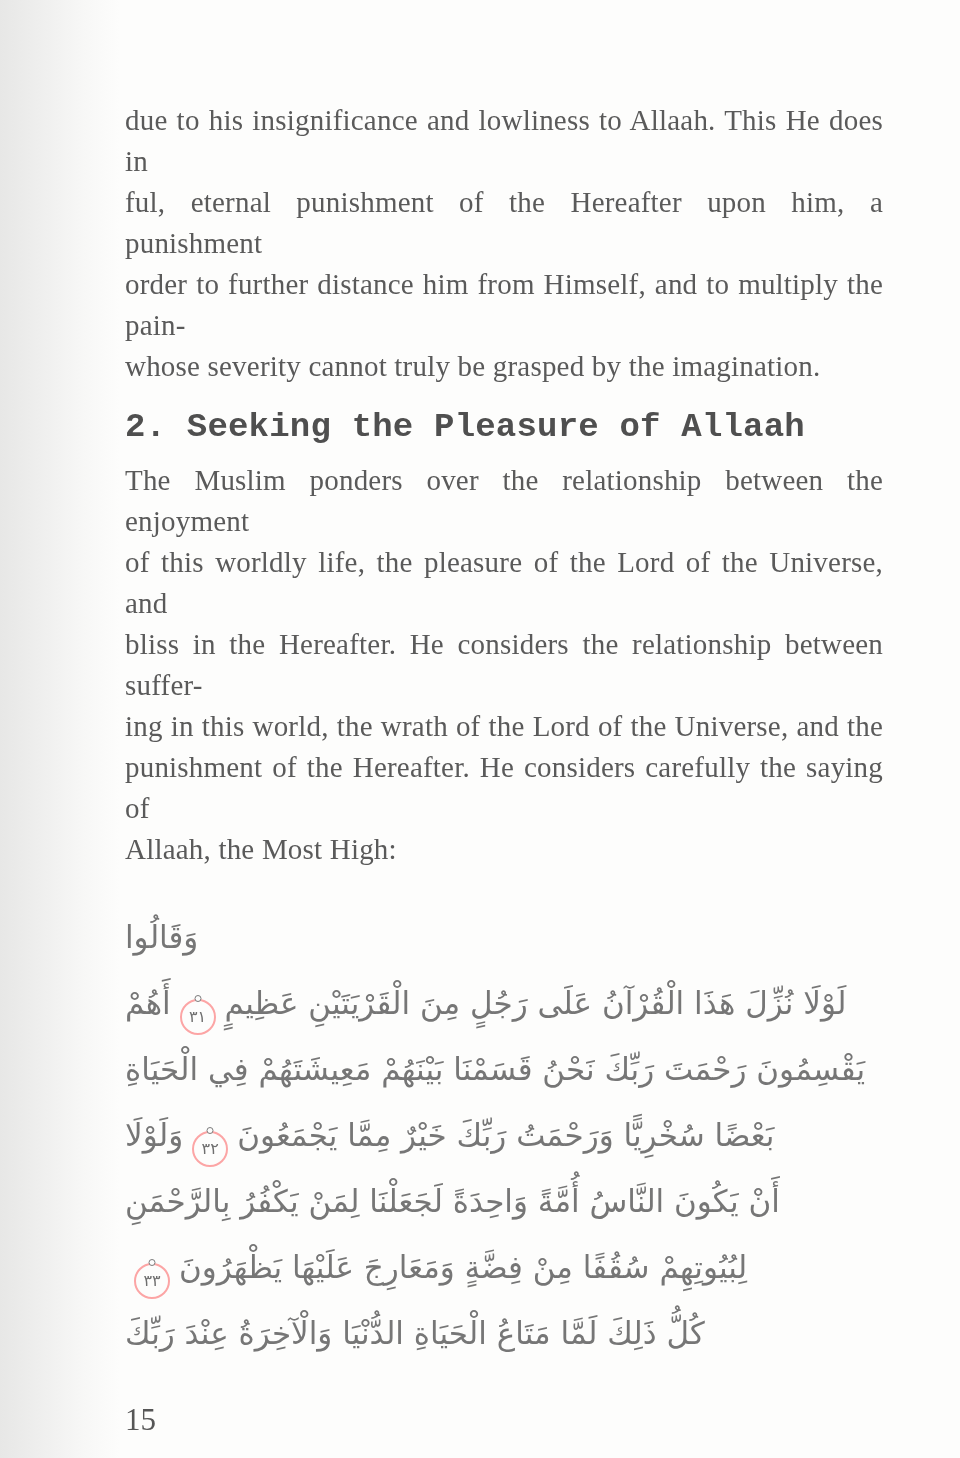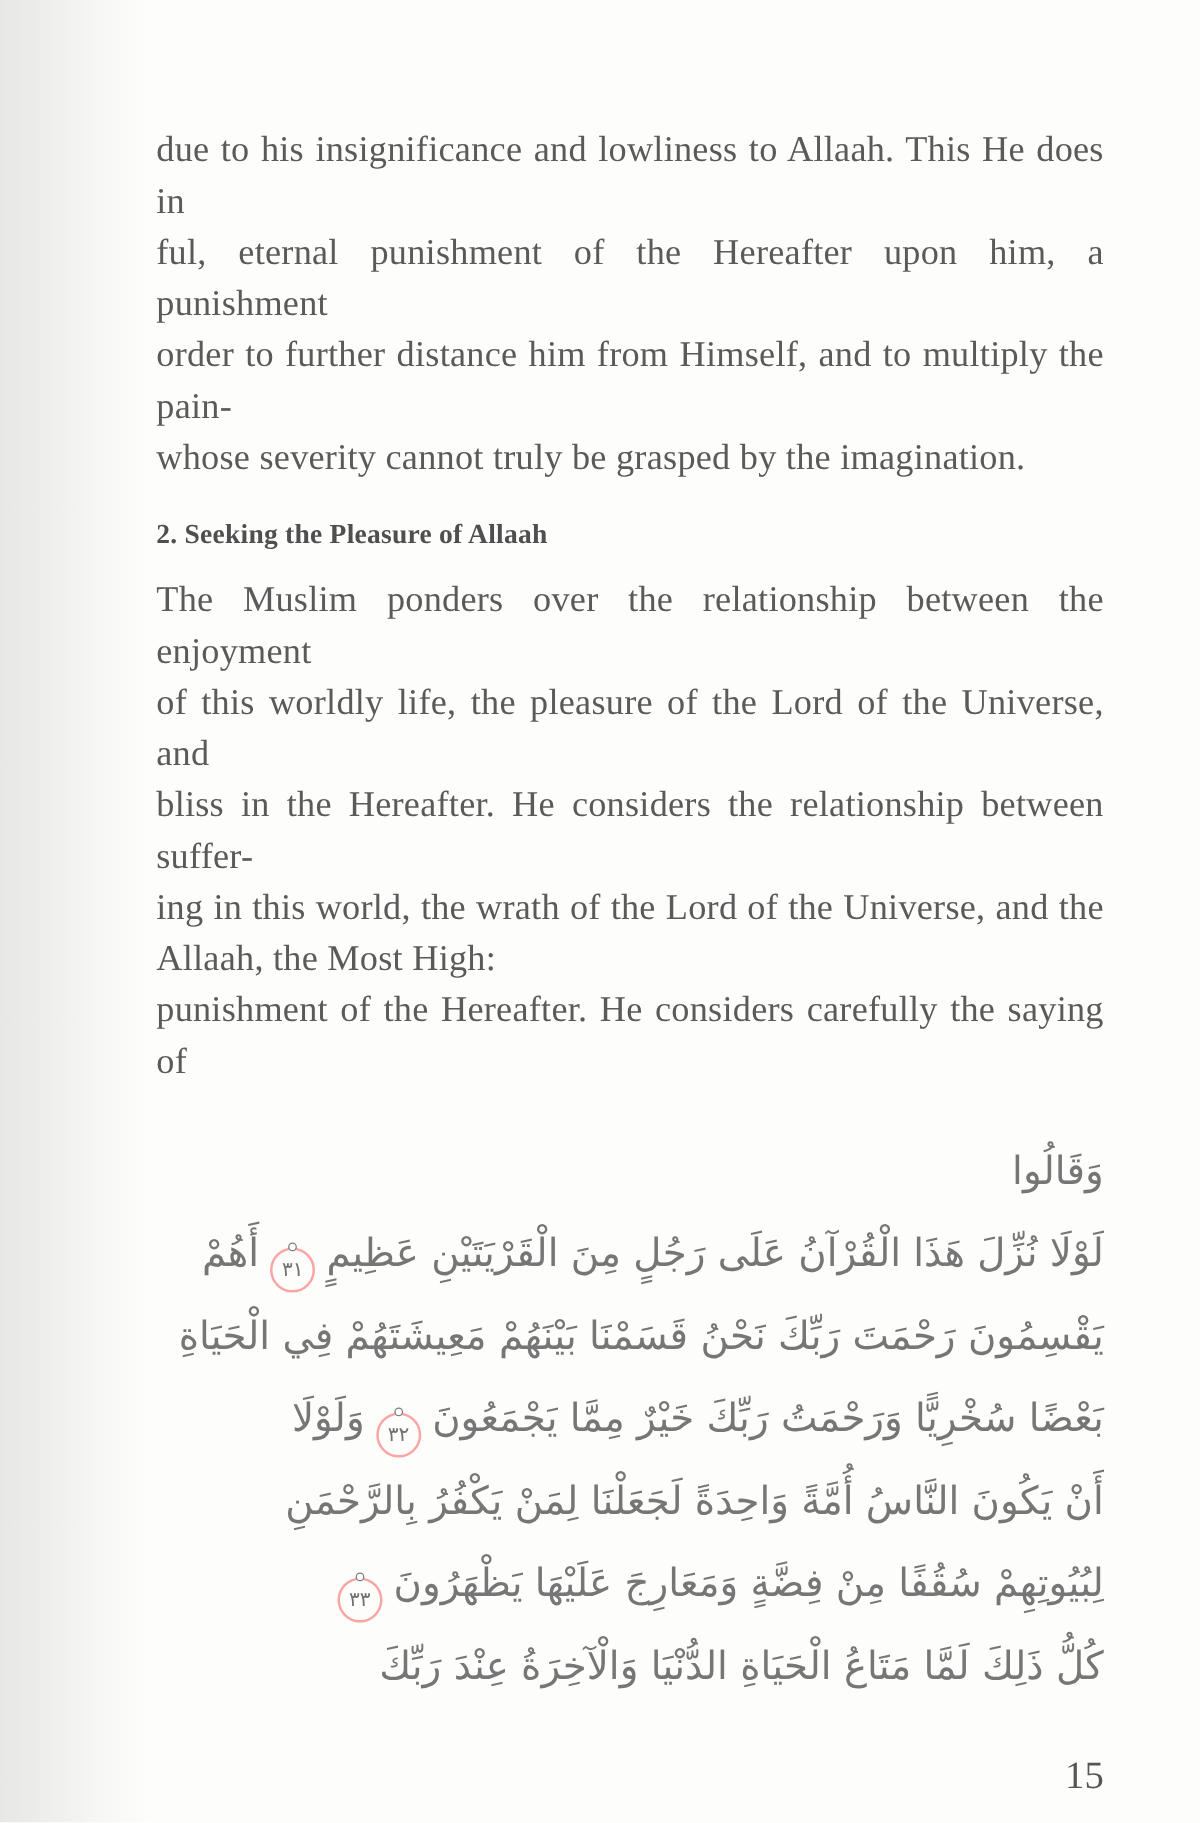--- a/index.html
+++ b/index.html
@@ -30,33 +30,34 @@
     text-align: justify;
     text-align-last: justify;
     letter-spacing: 0.2px;
   }
   .body-line.last {
     text-align: center;
     text-align-last: left;
   }
   .heading {
     margin-top: 22px;
-    font-size: 22px;
+    font-size: 34px;
     line-height: 36px;
     font-weight: bold;
     color: #4f4f4f;
     letter-spacing: 0.2px;
+    font-family: Liberation Mono, monospace;
   }
   .para2 { margin-top: 15px; }
   .quran {
     margin-top: 34px;
     direction: rtl;
   }
   .q-line {
-    text-align: right;
+    text-align: left;
     font-family: "DejaVu Sans", sans-serif;
     font-size: 31px;
     line-height: 66px;
     color: #767676;
     white-space: nowrap;
   }
   .verse-badge {
     display: inline-flex;
     align-items: center;
     justify-content: center;
@@ -81,21 +82,21 @@
     border: 1.5px solid #7c7c7c;
     border-radius: 50%;
     background: #fdfdfc;
     box-sizing: border-box;
   }
   .page-num {
     position: absolute;
     top: 1402px;
     left: 125px;
     width: 758px;
-    text-align: right;
+    text-align: left;
     font-size: 31px;
     color: #565656;
   }
 </style>
 </head>
 <body>
 
 <div class="page">
   <div class="edge-shadow"></div>
 
@@ -108,22 +109,22 @@
       <div class="body-line last">whose severity cannot truly be grasped by the imagination.</div>
     </div>
 
     <div class="heading">2. Seeking the Pleasure of Allaah</div>
 
     <div class="para2">
       <div class="body-line">The Muslim ponders over the relationship between the enjoyment</div>
       <div class="body-line">of this worldly life, the pleasure of the Lord of the Universe, and</div>
       <div class="body-line">bliss in the Hereafter. He considers the relationship between suffer-</div>
       <div class="body-line">ing in this world, the wrath of the Lord of the Universe, and the</div>
+      <div class="body-line">punishment of the Hereafter. He considers carefully the saying of</div>
       <div class="body-line last">Allaah, the Most High:</div>
-      <div class="body-line">punishment of the Hereafter. He considers carefully the saying of</div>
     </div>
 
     <div class="quran" id="quran-block">
         <div class="q-line"><span class="q-text">وَقَالُوا</span></div>
         <div class="q-line"><span class="q-text">لَوْلَا نُزِّلَ هَذَا الْقُرْآنُ عَلَى رَجُلٍ مِنَ الْقَرْيَتَيْنِ عَظِيمٍ</span><span class="verse-badge">٣١</span><span class="q-text">أَهُمْ</span></div>
         <div class="q-line"><span class="q-text">يَقْسِمُونَ رَحْمَتَ رَبِّكَ نَحْنُ قَسَمْنَا بَيْنَهُمْ مَعِيشَتَهُمْ فِي الْحَيَاةِ</span></div>
         <div class="q-line"><span class="q-text">بَعْضًا سُخْرِيًّا وَرَحْمَتُ رَبِّكَ خَيْرٌ مِمَّا يَجْمَعُونَ</span><span class="verse-badge">٣٢</span><span class="q-text">وَلَوْلَا</span></div>
         <div class="q-line"><span class="q-text">أَنْ يَكُونَ النَّاسُ أُمَّةً وَاحِدَةً لَجَعَلْنَا لِمَنْ يَكْفُرُ بِالرَّحْمَنِ</span></div>
         <div class="q-line"><span class="q-text">لِبُيُوتِهِمْ سُقُفًا مِنْ فِضَّةٍ وَمَعَارِجَ عَلَيْهَا يَظْهَرُونَ</span><span class="verse-badge">٣٣</span></div>
         <div class="q-line"><span class="q-text">كُلُّ ذَلِكَ لَمَّا مَتَاعُ الْحَيَاةِ الدُّنْيَا وَالْآخِرَةُ عِنْدَ رَبِّكَ</span></div>

